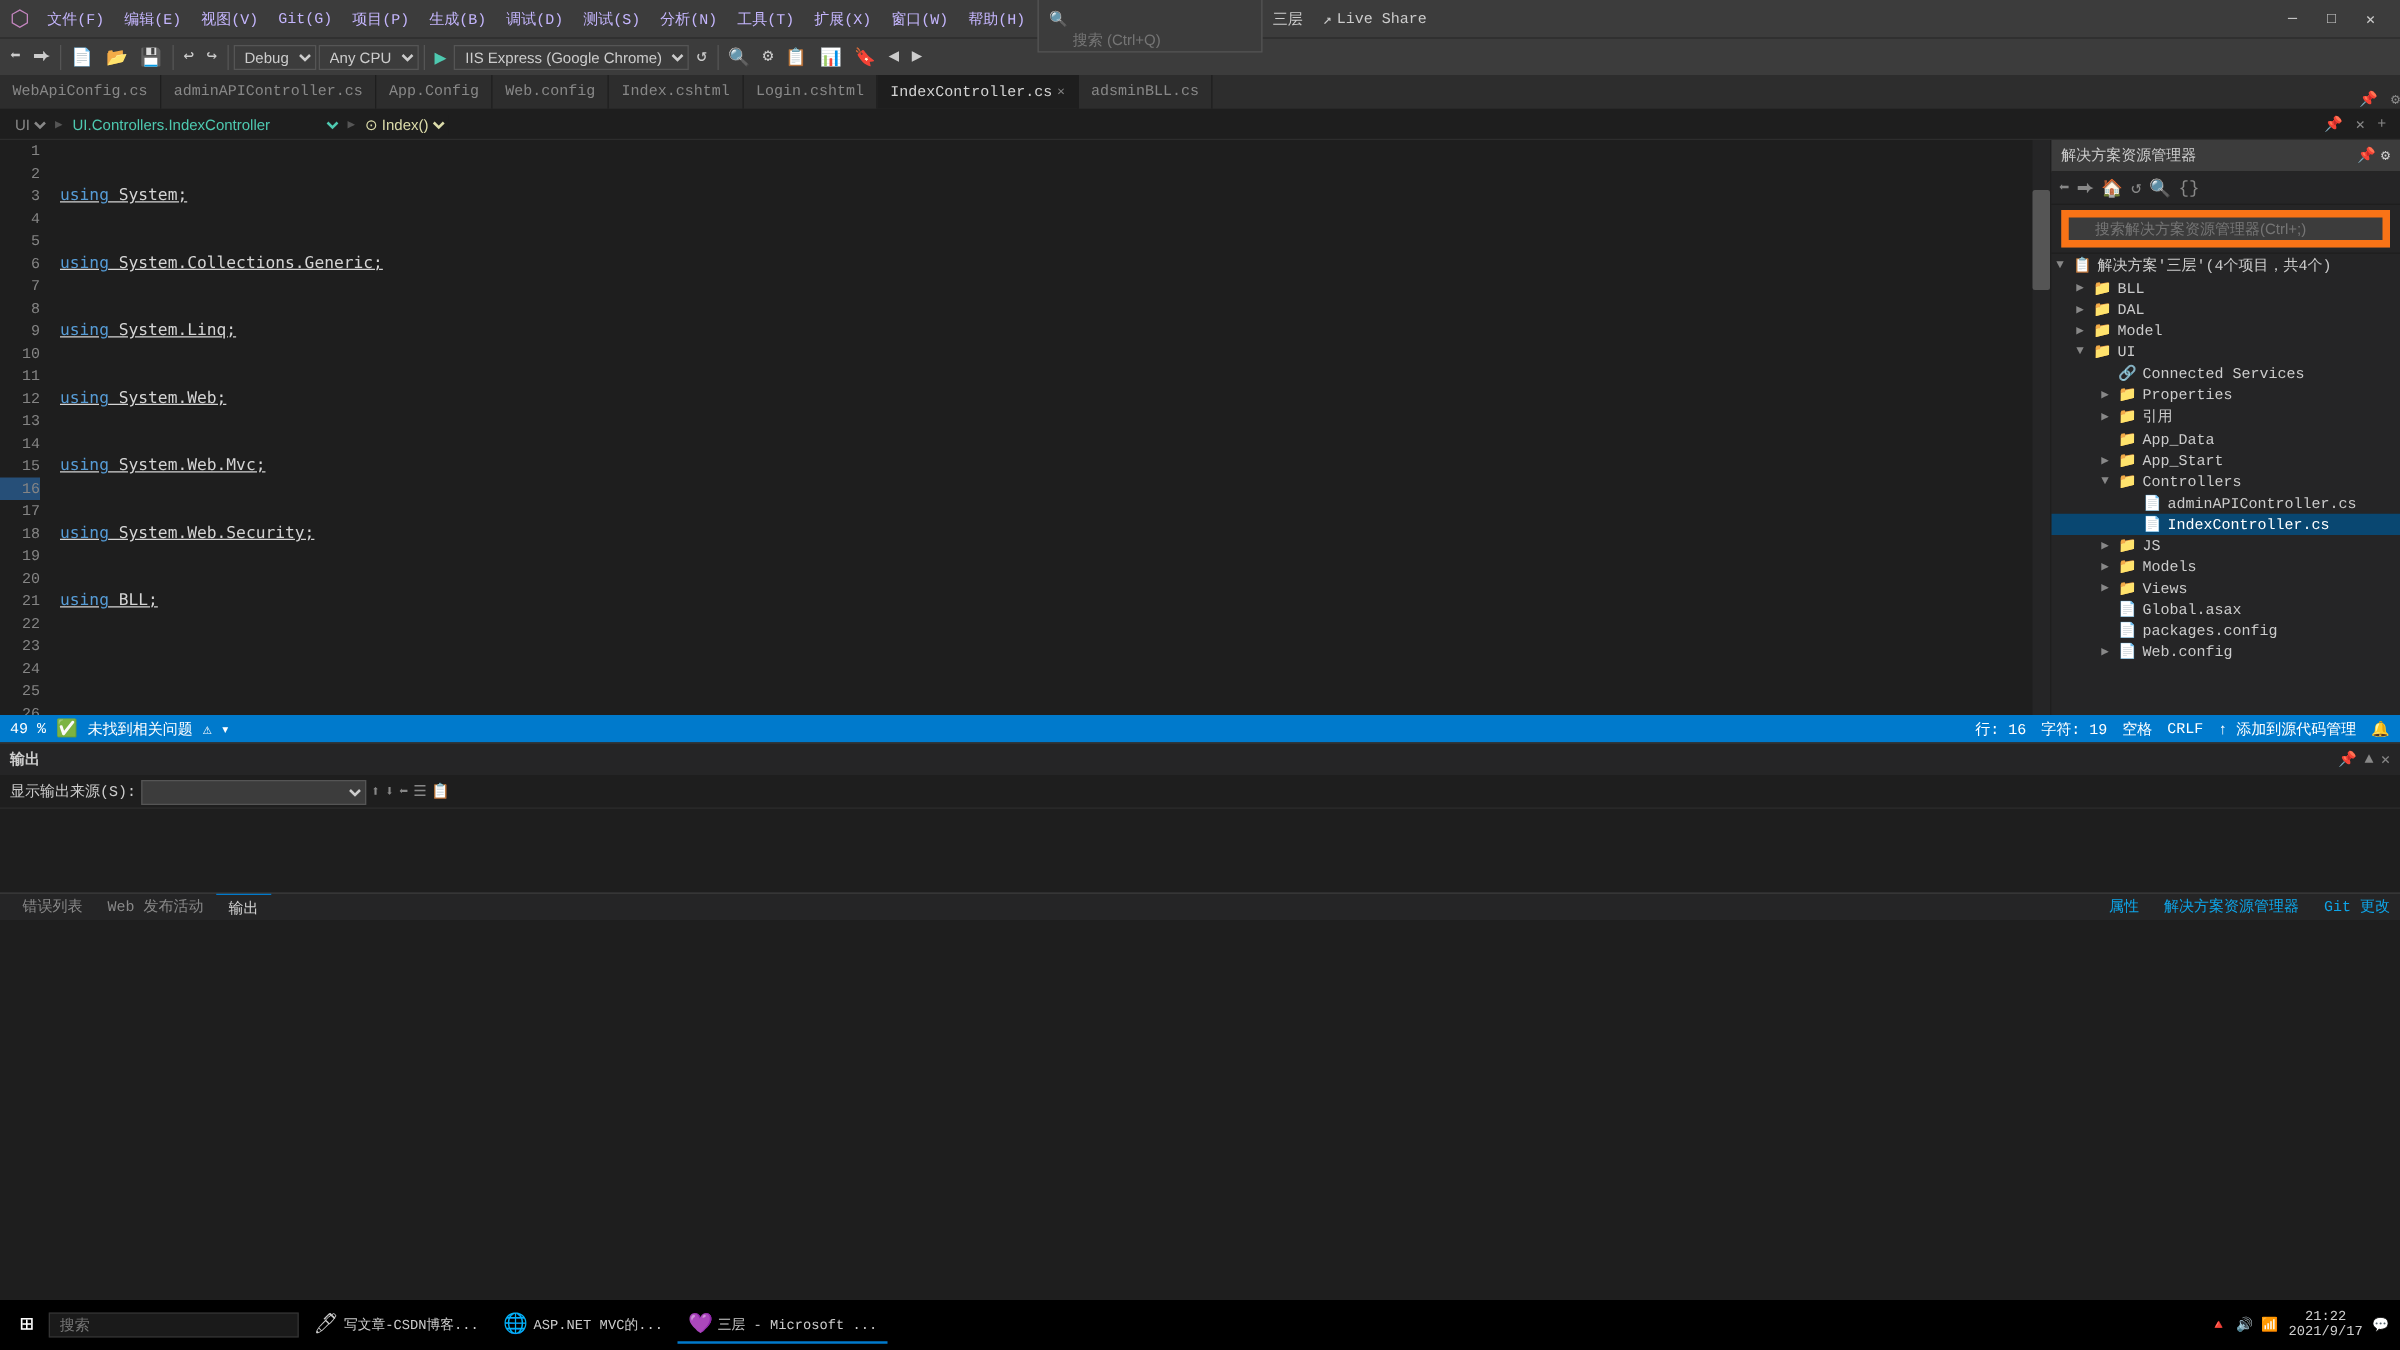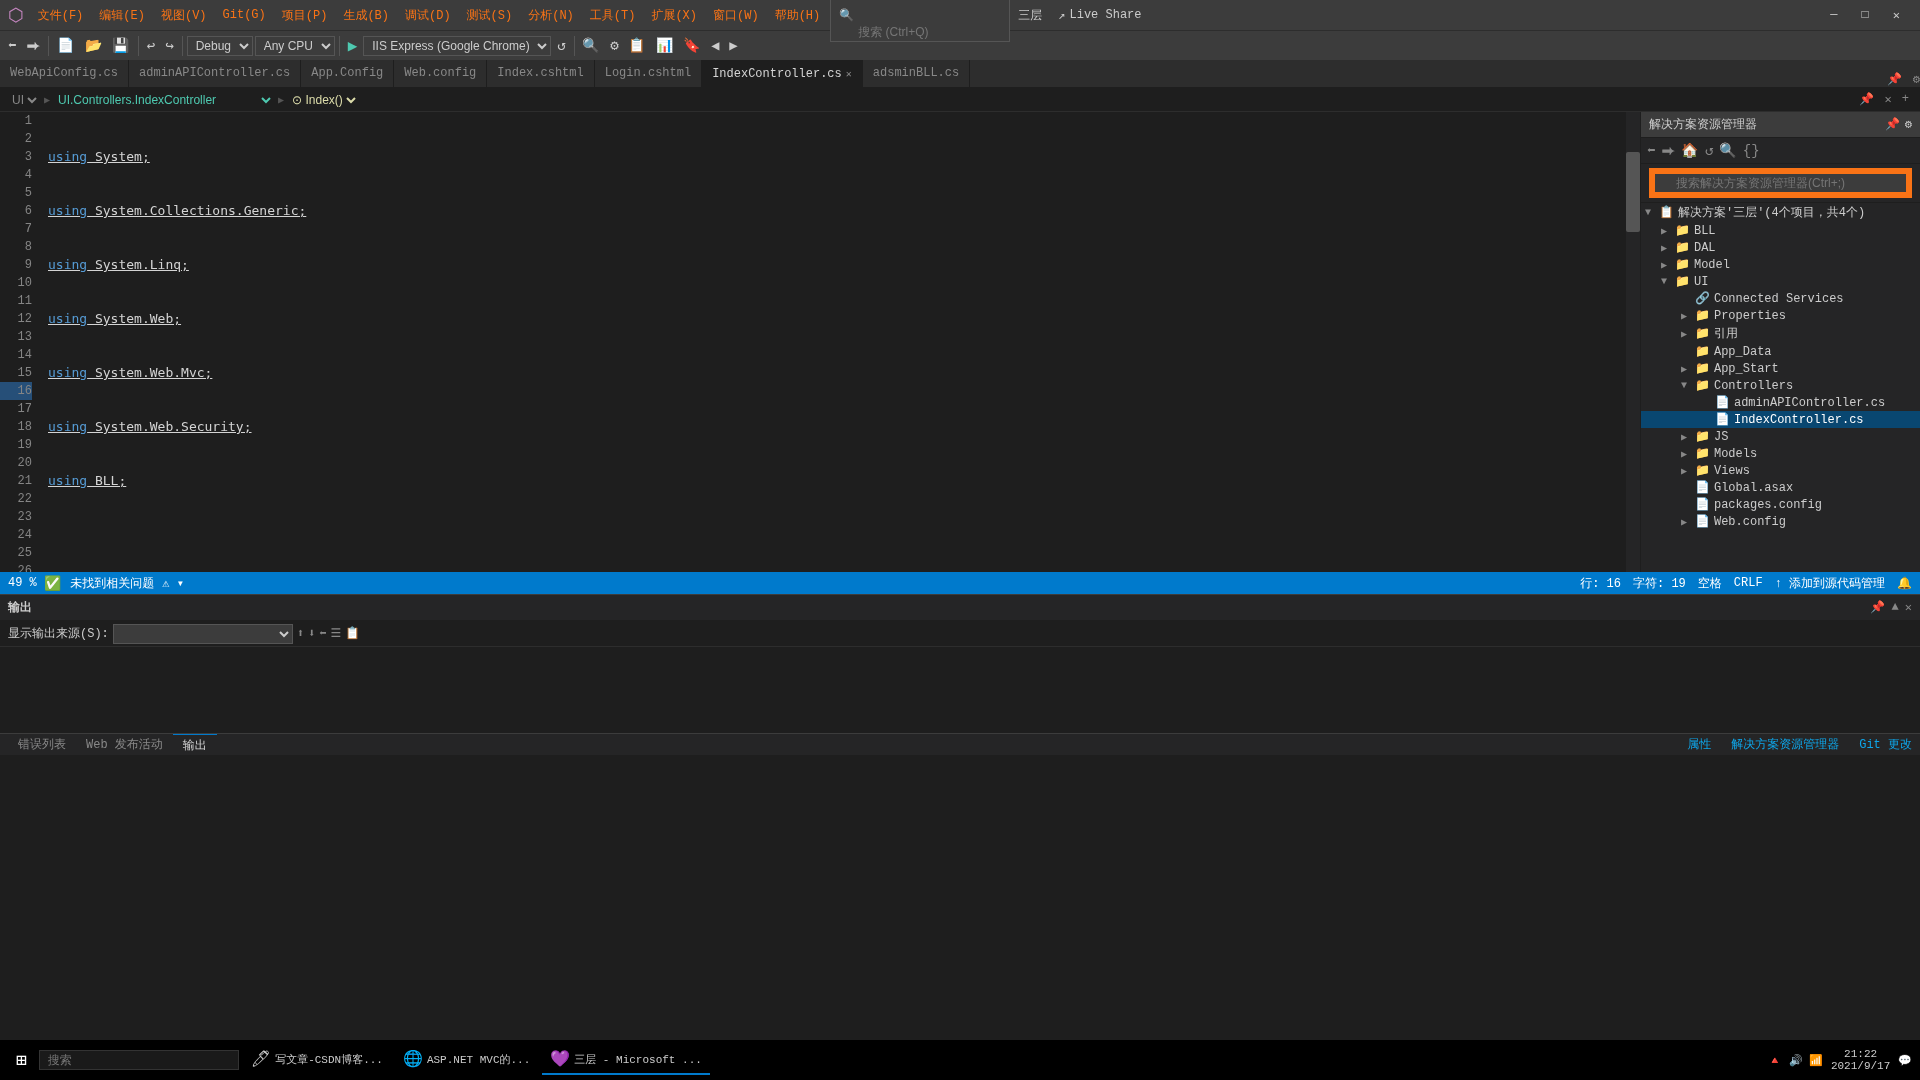--- a/index.html
+++ b/index.html
@@ -3,21 +3,21 @@
   <meta charset="utf-8">
   <style>
     * { margin: 0; padding: 0; box-sizing: border-box; }
     body { font-family: 'Consolas', 'Courier New', monospace; background: #1e1e1e; color: #d4d4d4; font-size: 12px; overflow: hidden; width: 1920px; height: 1080px; }
 
     
     #title-bar {
       display: flex; align-items: center; background: #3c3c3c; height: 30px; padding: 0 8px; gap: 4px;
     }
     #title-bar .vs-logo { color: #c586c0; font-size: 18px; margin-right: 4px; }
-    #title-bar .menu-item { color: #f97316; font-size: 12px; padding: 0 6px; cursor: pointer; }
+    #title-bar .menu-item { color: #c4b5fd; font-size: 12px; padding: 0 6px; cursor: pointer; }
     #title-bar .search-box {
       margin-left: auto; background: #3c3c3c; border: 1px solid #555; color: #ccc;
       padding: 2px 8px; width: 180px; font-size: 12px; display: flex; align-items: center; gap: 4px;
     }
     #title-bar .search-box input { background: transparent; border: none; outline: none; color: #ccc; font-size: 12px; width: 130px; margin-top: 33px; }
     #title-bar .window-controls { display: flex; gap: 0; margin-left: 8px; }
     #title-bar .window-controls span { padding: 0 12px; color: #ccc; cursor: pointer; font-size: 12px; }
     #title-bar .tier-label { color: #ccc; font-size: 12px; margin-left: 4px; }
     #title-bar .live-share { color: #ccc; font-size: 12px; display: flex; align-items: center; gap: 4px; margin-left: 12px; }
 
@@ -514,21 +514,21 @@
     </select>
     <span style="color:#888;cursor:pointer;">⬆</span>
     <span style="color:#888;cursor:pointer;">⬇</span>
     <span style="color:#888;cursor:pointer;">⬅</span>
     <span style="color:#888;cursor:pointer;">☰</span>
     <span style="color:#888;cursor:pointer;">📋</span>
   </div>
   <div class="panel-content"></div>
 </div>
 
-<div id="bottom-tabs" style="display:flex;align-items:center;background:#252526;height:22px;border-top:1px solid #3c3c3c;padding:0 8px;margin-top:19px;">
+<div id="bottom-tabs" style="display:flex;align-items:center;background:#252526;height:22px;border-top:1px solid #3c3c3c;padding:0 8px;">
   <div class="bottom-tab">错误列表</div>
   <div class="bottom-tab">Web 发布活动</div>
   <div class="bottom-tab active">输出</div>
   <div class="bottom-tab-right" style="margin-left:auto;display:flex;gap:20px;color:#0ea5e9;font-size:12px;">
     <span>属性</span>
     <span>解决方案资源管理器</span>
     <span>Git 更改</span>
   </div>
 </div>
 

